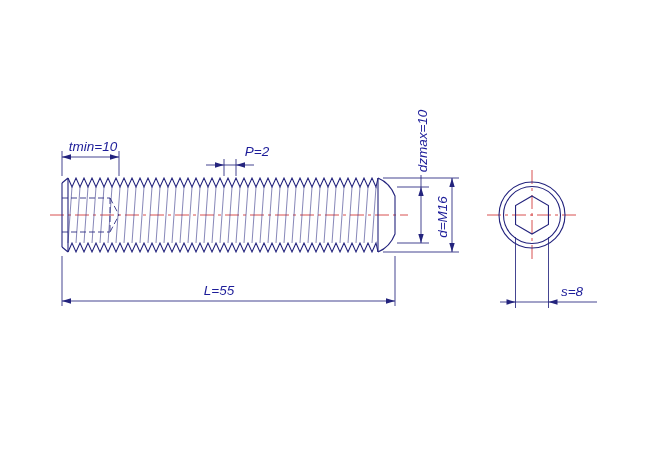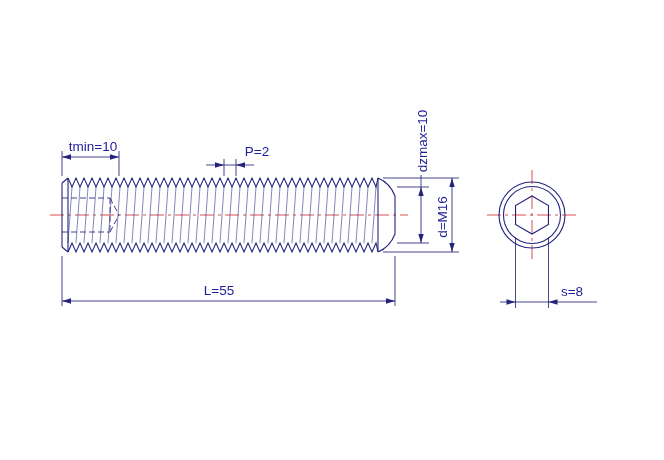--- a/index.html
+++ b/index.html
@@ -1,16 +1,16 @@
 <!DOCTYPE html>
 <html style="--line: #23237d; --text: #1d1d99; --cl: #d43c3c; --bg: #ffffff;"><head>
 <meta charset="utf-8">
 <style>
   html,body{margin:0;padding:0;background:#ffffff;}
-  .canvas{position:relative;width:664px;height:460px;background:var(--bg,#ffffff);overflow:hidden;}
+  .canvas{position:relative;width:664px;height:460px;background:var(--bg,#ffffff);overflow:hidden;font-style:italic;}
   svg{display:block;}
   svg text{font-family:"Liberation Sans",sans-serif;font-size:13.5px;fill:var(--text,#1d1d99);}
   .ln{stroke:var(--line,#23237d);stroke-width:1.1;fill:none;}
   .thin{stroke:var(--line,#23237d);stroke-width:.55;fill:none;}
   .hd{stroke:var(--line,#23237d);stroke-width:.85;fill:none;stroke-dasharray:6 3;}
   .dim{stroke:var(--line,#23237d);stroke-width:.85;fill:none;}
   .cl{stroke:var(--cl,#d43c3c);stroke-width:.9;fill:none;stroke-dasharray:14 4 3 4;}
   .arrow{fill:var(--line,#23237d);stroke:none;}
 </style>
 </head>

